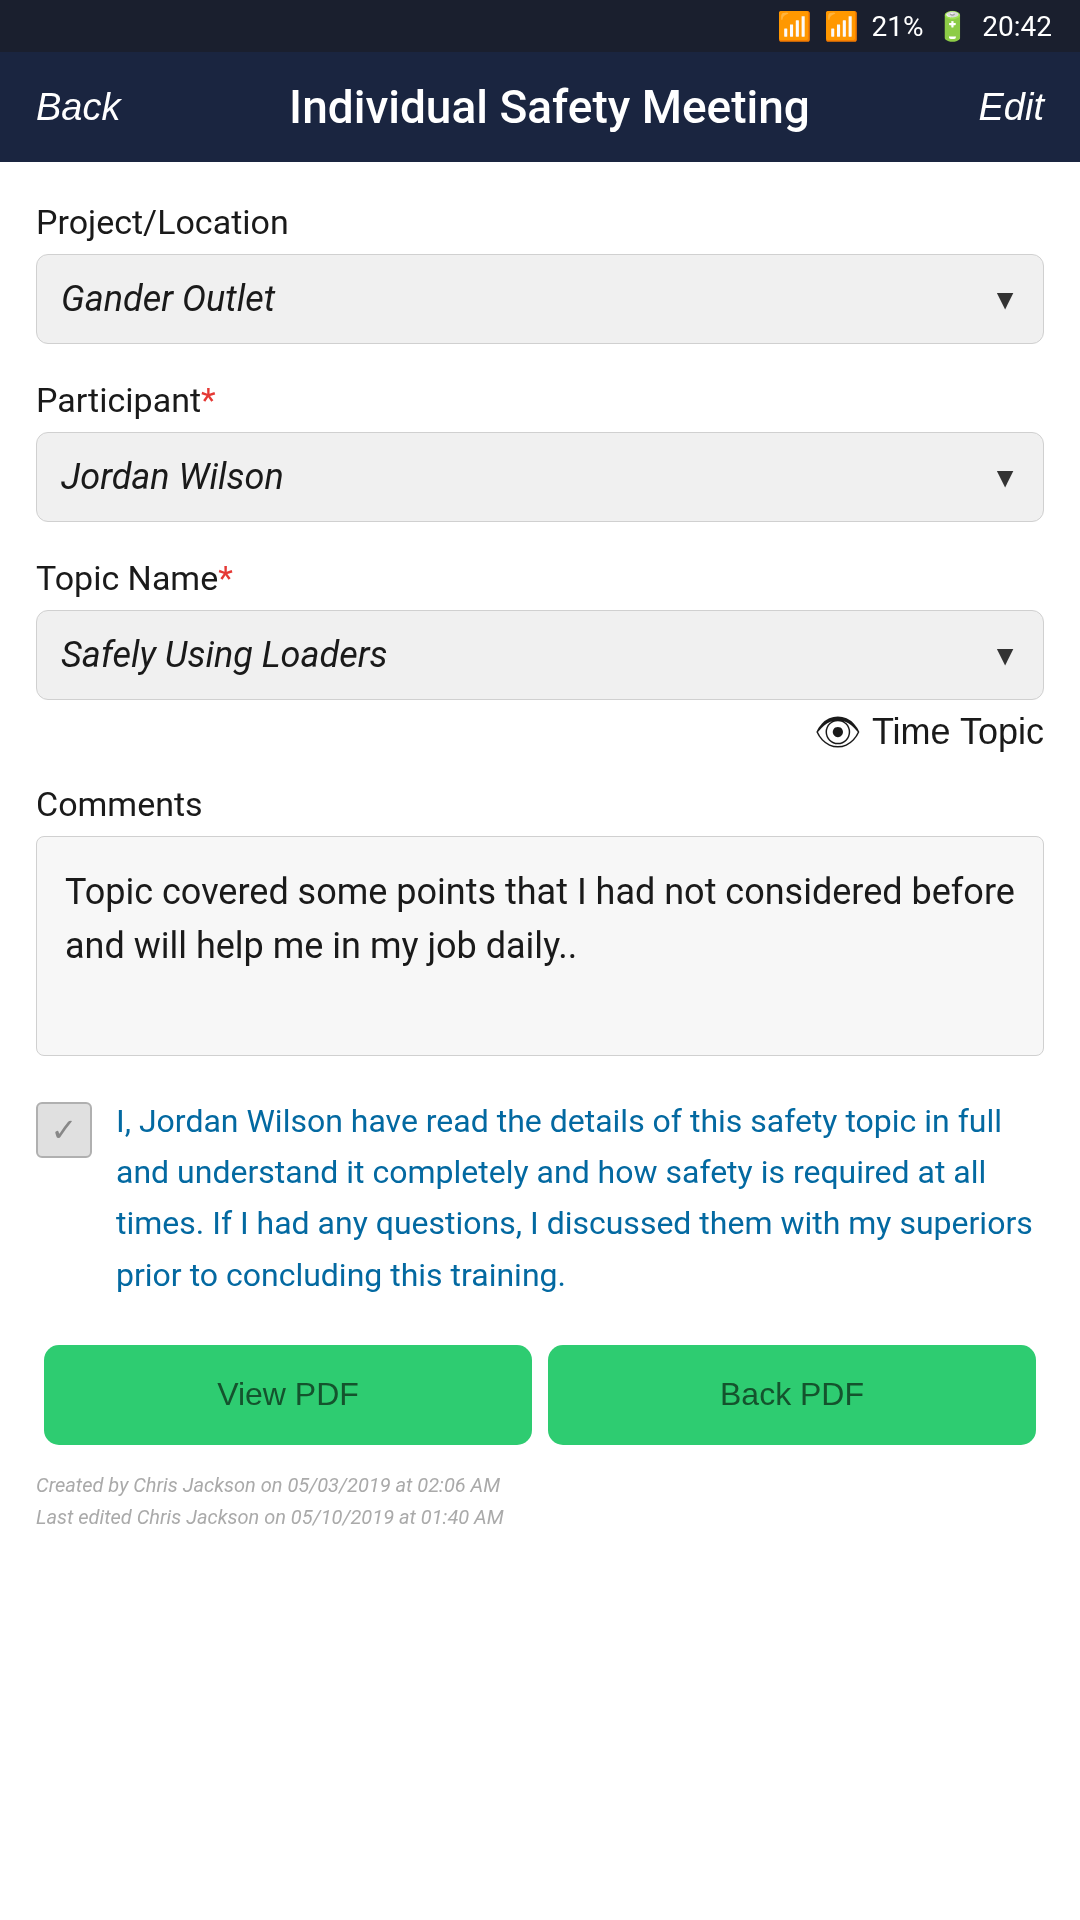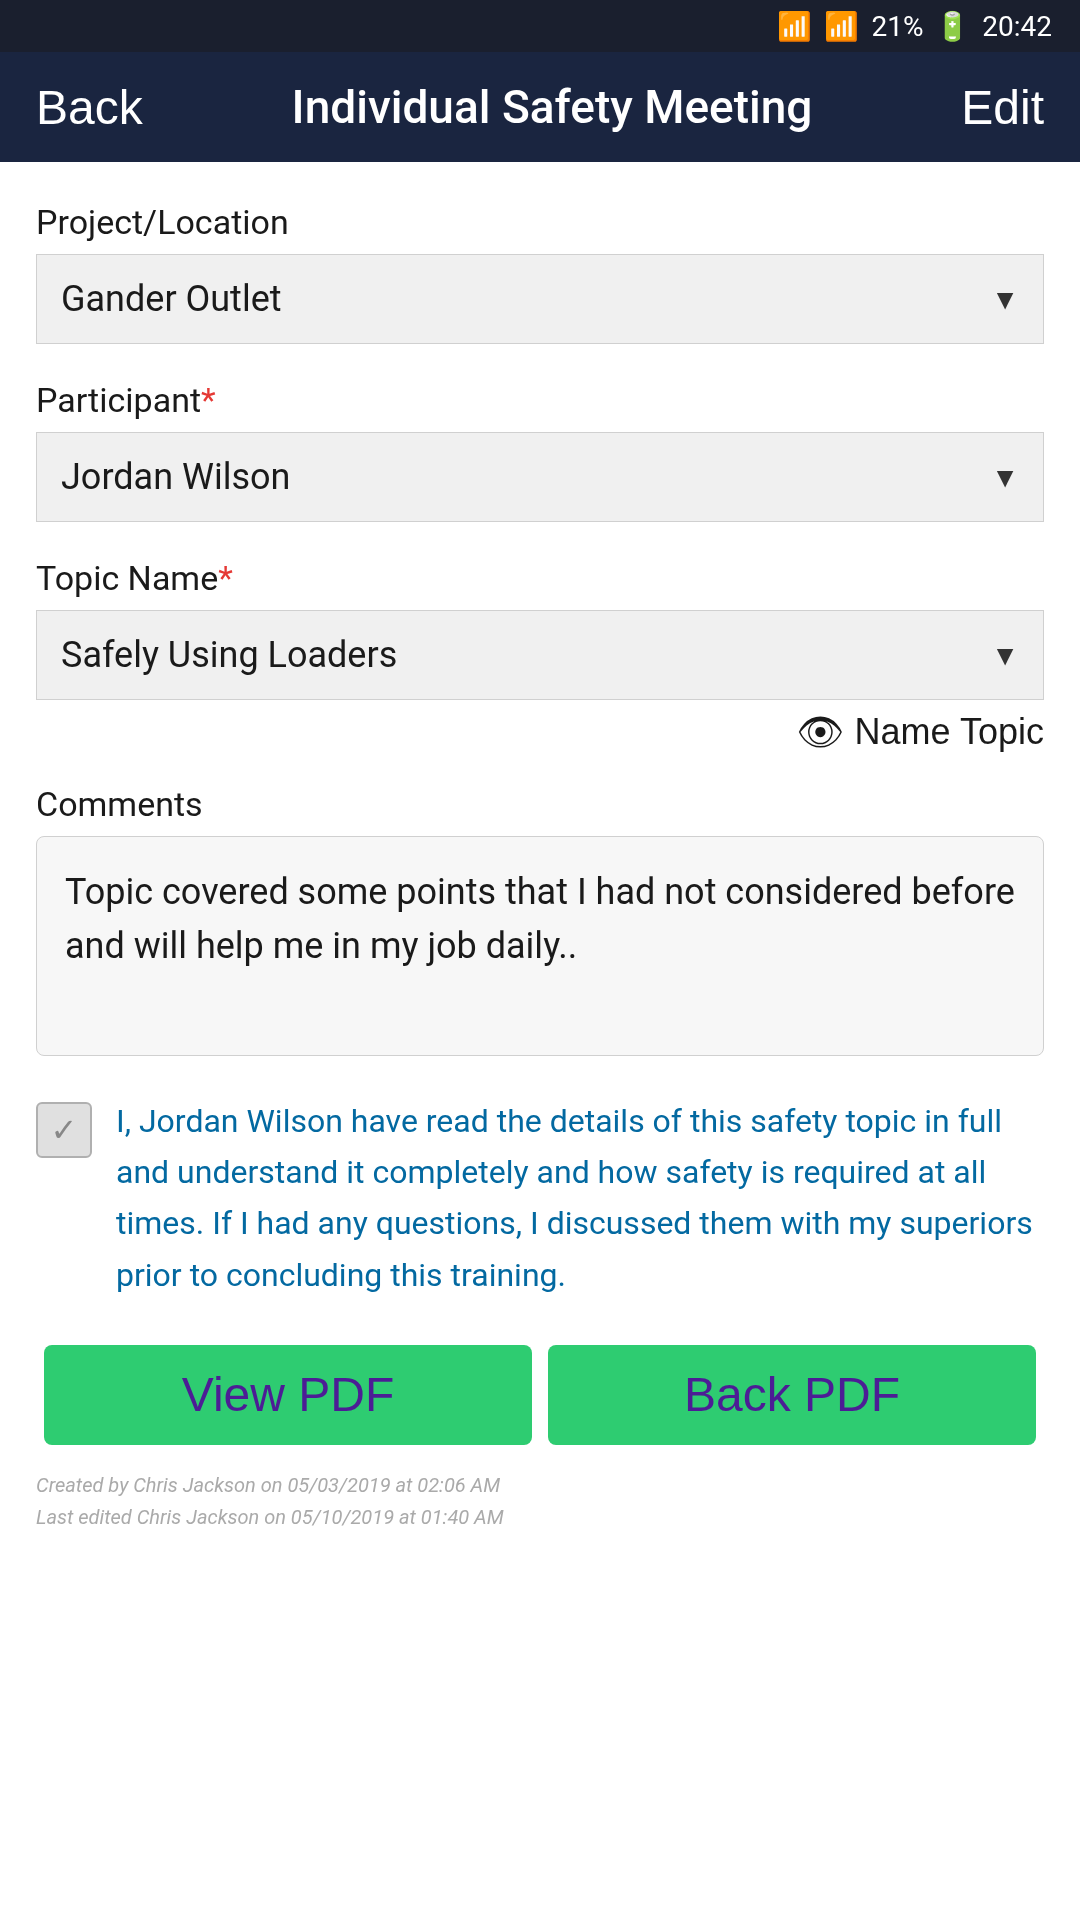--- a/index.html
+++ b/index.html
@@ -44,25 +44,26 @@
     }
 
     .header-title {
       font-size: 46px;
       font-weight: 500;
       color: #ffffff;
     }
 
     .header-back,
     .header-edit {
-      font-size: 48px;
+      font-size: 38px;
       color: #ffffff;
       background: none;
       border: none;
       cursor: pointer;
+      font-style: italic;
     }
 
     
     .form-area {
       padding: 40px 36px 0 36px;
     }
 
     .form-row {
       display: flex;
       gap: 24px;
@@ -99,28 +100,29 @@
       color: #1a1a1a;
       display: flex;
       align-items: center;
       gap: 16px;
       min-height: 90px;
     }
 
     .select-field {
       background: #f0f0f0;
       border: 1.5px solid #d0d0d0;
-      border-radius: 0;
+      border-radius: 12px;
       padding: 22px 24px;
       font-size: 36px;
       color: #1a1a1a;
       display: flex;
       align-items: center;
       justify-content: space-between;
       min-height: 90px;
+      font-style: italic;
     }
 
     .select-chevron {
       font-size: 28px;
       color: #333;
     }
 
     
     .read-topic-row {
       display: flex;
@@ -196,26 +198,26 @@
     
     .bottom-buttons {
       display: flex;
       gap: 0;
       padding: 20px 36px 24px 36px;
     }
 
     .btn-pdf {
       flex: 1;
       height: 100px;
-      font-size: 48px;
+      font-size: 32px;
       font-weight: 500;
-      color: #4c1d95;
+      color: #14532d;
       border: none;
       cursor: pointer;
-      border-radius: 8px;
+      border-radius: 15px;
       margin: 0 8px;
     }
 
     .btn-view {
       background: #2ecc71;
     }
 
     .btn-email {
       background: #2ecc71;
     }
@@ -274,21 +276,21 @@
     </span>
     <div class="select-field">
       <span>Safely Using Loaders</span>
       <span class="select-chevron">▼</span>
     </div>
   </div>
 
   <div class="read-topic-row">
     <button class="read-topic-btn">
       <span style="font-size:38px;">👁</span>
-      <span>Name Topic</span>
+      <span>Time Topic</span>
     </button>
   </div>
 
   <div class="form-group full-width">
     <span class="comments-label">Comments</span>
     <div class="comments-textarea">
       <span>Topic covered some points that I had not considered before and will help me in my job daily..</span>
     </div>
   </div>
 

